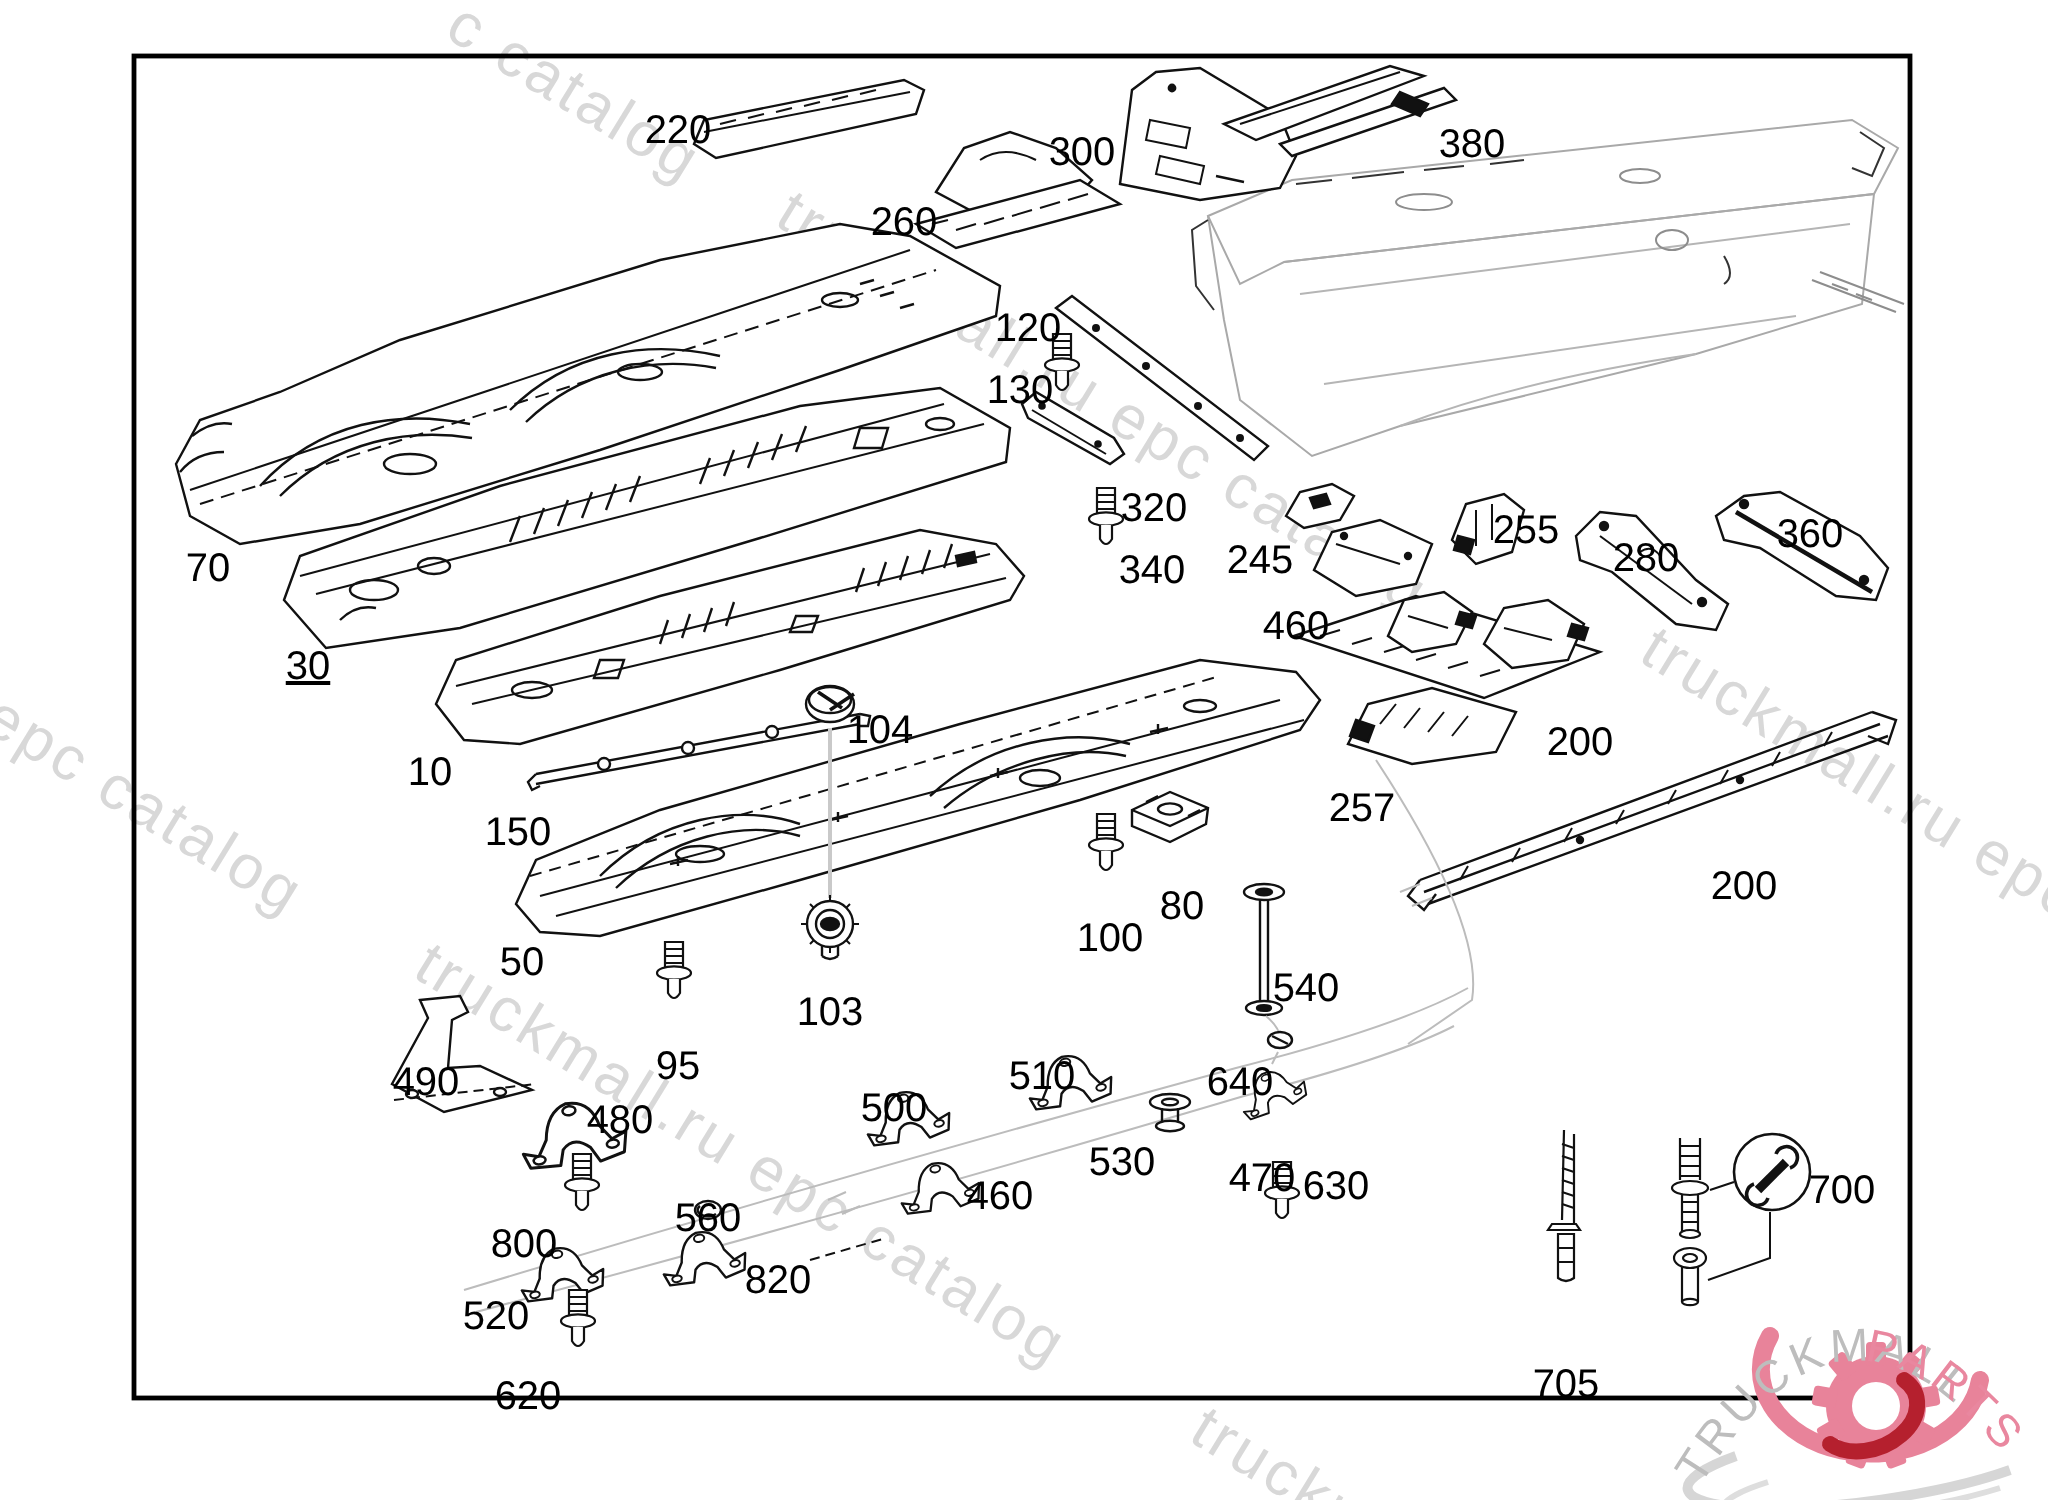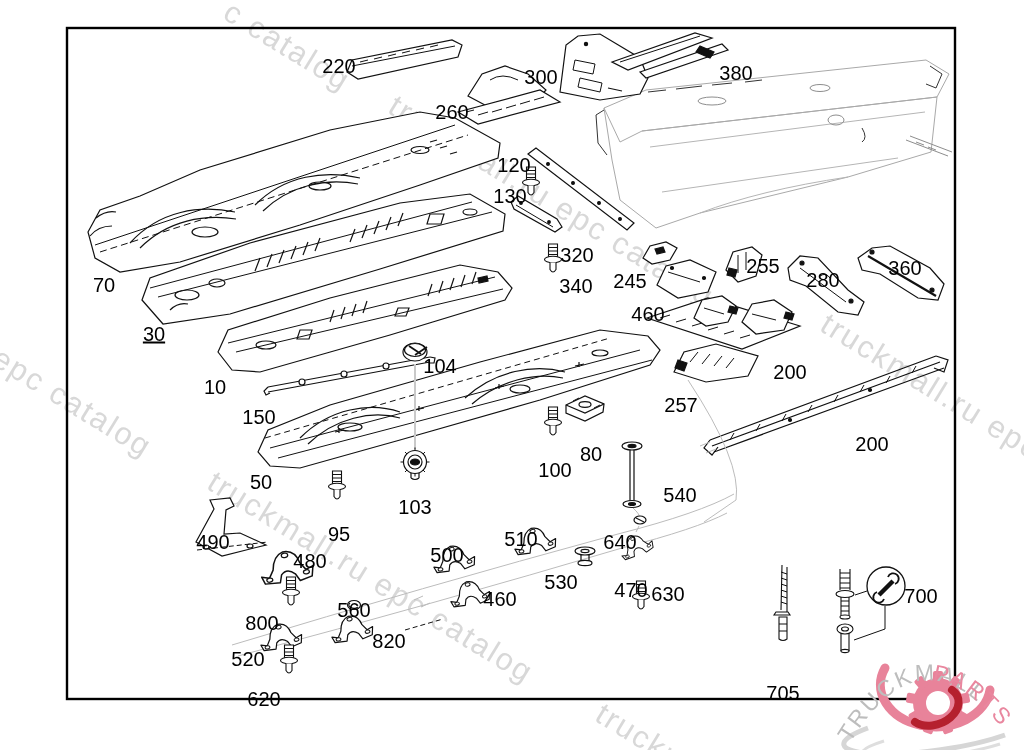--- a/index.html
+++ b/index.html
@@ -346,21 +346,21 @@
       <div class="callout" style="left: 104px; top: 264px;">70</div>
       <div class="callout" style="left: 154px; top: 313px; text-decoration: underline;">30</div>
       <div class="callout" style="left: 215px; top: 366px;">10</div>
       <div class="callout" style="left: 259px; top: 396px;">150</div>
       <div class="callout" style="left: 440px; top: 345px;">104</div>
       <div class="callout" style="left: 415px; top: 486px;">103</div>
       <div class="callout" style="left: 261px; top: 461px; text-align: center;">50</div>
       <div class="callout" style="left: 339px; top: 513px;">95</div>
       <div class="callout" style="left: 591px; top: 433px;">80</div>
       <div class="callout" style="left: 555px; top: 449px;">100</div>
-      <div class="callout" style="left: 680px; top: 474px;">540</div>
+      <div class="callout" style="left: 653px; top: 474px;">540</div>
       <div class="callout" style="left: 620px; top: 521px;">640</div>
       <div class="callout" style="left: 521px; top: 518px;">510</div>
       <div class="callout" style="left: 447px; top: 534px;">500</div>
       <div class="callout" style="left: 561px; top: 561px;">530</div>
       <div class="callout" style="left: 631px; top: 569px;">470</div>
       <div class="callout" style="left: 500px; top: 578px;">460</div>
       <div class="callout" style="left: 668px; top: 573px; text-align: right;">630</div>
       <div class="callout" style="left: 213px; top: 521px;">490</div>
       <div class="callout" style="left: 310px; top: 540px;">480</div>
       <div class="callout" style="left: 262px; top: 602px;">800</div>

